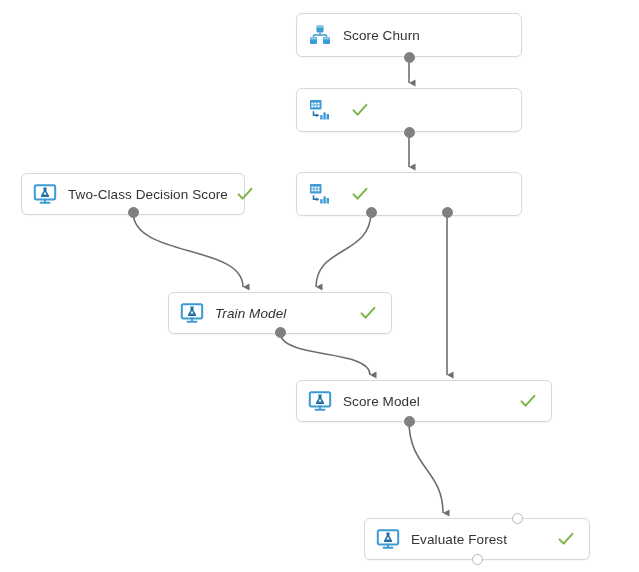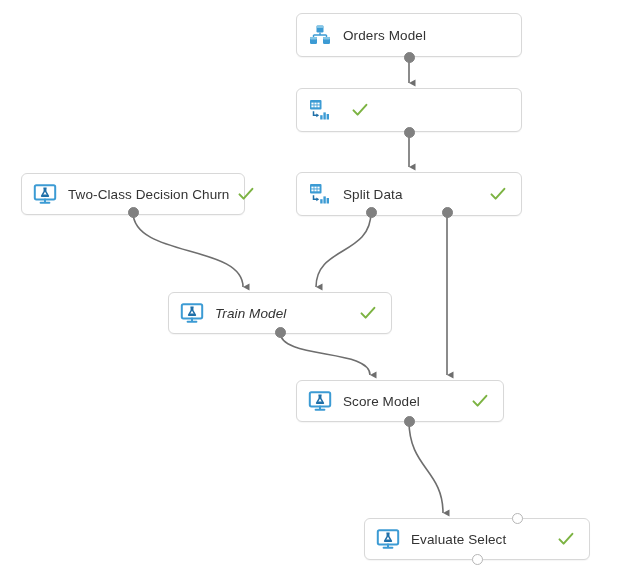--- a/index.html
+++ b/index.html
@@ -97,21 +97,21 @@
       <div class="node" style="left: 296px; top: 13px; width: 226px; height: 44px;">
         <svg viewBox="0 0 26 26" class="node-icon">
           <rect x="9.5" y="3.5" width="7" height="7" rx="1.2" fill="#3c9bd4"></rect>
           <rect x="9.5" y="3.5" width="7" height="2.4" rx="1.2" fill="#85c6e6"></rect>
           <path d="M13 10.5 L13 13 M13 13 L6.5 13 M13 13 L19.5 13 M6.5 13 L6.5 15 M19.5 13 L19.5 15" stroke="#3c9bd4" stroke-width="1.4" fill="none"></path>
           <rect x="3" y="15" width="7" height="7" rx="1.2" fill="#3c9bd4"></rect>
           <rect x="3" y="15" width="7" height="2.4" rx="1.2" fill="#85c6e6"></rect>
           <rect x="16" y="15" width="7" height="7" rx="1.2" fill="#3c9bd4"></rect>
           <rect x="16" y="15" width="7" height="2.4" rx="1.2" fill="#85c6e6"></rect>
         </svg>
-        <span class="node-label">Orders Model</span>
+        <span class="node-label">Score Churn</span>
       </div>
       <div class="node" style="left: 296px; top: 88px; width: 226px; height: 44px;">
         <svg viewBox="0 0 26 26" class="node-icon">
           <rect x="3" y="3" width="11.5" height="9.5" rx="1" fill="#3c9bd4"></rect>
           <g></g>
           <rect x="4.4" y="5.6" width="2.2" height="1.9" fill="#ffffff"></rect>
           <rect x="7.4" y="5.6" width="2.2" height="1.9" fill="#ffffff"></rect>
           <rect x="10.4" y="5.6" width="2.2" height="1.9" fill="#ffffff"></rect>
           <rect x="4.4" y="8.4" width="2.2" height="1.9" fill="#ffffff"></rect>
           <rect x="7.4" y="8.4" width="2.2" height="1.9" fill="#ffffff"></rect>
@@ -135,69 +135,68 @@
           <rect x="10.4" y="5.6" width="2.2" height="1.9" fill="#ffffff"></rect>
           <rect x="4.4" y="8.4" width="2.2" height="1.9" fill="#ffffff"></rect>
           <rect x="7.4" y="8.4" width="2.2" height="1.9" fill="#ffffff"></rect>
           <rect x="10.4" y="8.4" width="2.2" height="1.9" fill="#ffffff"></rect>
           <path d="M6.5 14.2 L6.5 18.3 L10.2 18.3" stroke="#1f6fa8" stroke-width="1.5" fill="none"></path>
           <path d="M9.3 16.4 L12.2 18.3 L9.3 20.2 Z" fill="#1f6fa8"></path>
           <rect x="13.2" y="18.2" width="2.4" height="4.3" fill="#3c9bd4"></rect>
           <rect x="16.4" y="15.4" width="2.4" height="7.1" fill="#3c9bd4"></rect>
           <rect x="19.6" y="17" width="2.4" height="5.5" fill="#3c9bd4"></rect>
         </svg>
-        <span class="node-label">Split Data</span>
         <svg viewBox="0 0 18 18" class="node-check">
           <path d="M2.5 9.4 L6.6 13.6 L15.4 3.8" fill="none" stroke="#7cb342" stroke-width="2" stroke-linecap="round" stroke-linejoin="round"></path>
         </svg>
       </div>
       <div class="node" style="left: 21px; top: 173px; width: 224px; height: 42px;">
         <svg viewBox="0 0 26 26" class="node-icon">
           <rect x="2.8" y="4.2" width="20.4" height="14.2" rx="1.6" fill="none" stroke="#3c9bd4" stroke-width="2"></rect>
           <path d="M11.4 7.2 L14.6 7.2 M12.3 7.2 L12.3 10.3 L9.6 15.2 L16.4 15.2 L13.7 10.3 L13.7 7.2" fill="none" stroke="#1f6fa8" stroke-width="1.5" stroke-linejoin="round"></path>
           <path d="M10.4 13.4 L15.6 13.4 L16.4 15.2 L9.6 15.2 Z" fill="#1f6fa8"></path>
           <path d="M13 18.4 L13 21.2 M8.6 21.7 L17.4 21.7" stroke="#3c9bd4" stroke-width="2" fill="none" stroke-linecap="round"></path>
         </svg>
-        <span class="node-label">Two-Class Decision Churn</span>
+        <span class="node-label">Two-Class Decision Score</span>
         <svg viewBox="0 0 18 18" class="node-check">
           <path d="M2.5 9.4 L6.6 13.6 L15.4 3.8" fill="none" stroke="#7cb342" stroke-width="2" stroke-linecap="round" stroke-linejoin="round"></path>
         </svg>
       </div>
       <div class="node" style="left: 168px; top: 292px; width: 224px; height: 42px; font-style: italic;">
         <svg viewBox="0 0 26 26" class="node-icon">
           <rect x="2.8" y="4.2" width="20.4" height="14.2" rx="1.6" fill="none" stroke="#3c9bd4" stroke-width="2"></rect>
           <path d="M11.4 7.2 L14.6 7.2 M12.3 7.2 L12.3 10.3 L9.6 15.2 L16.4 15.2 L13.7 10.3 L13.7 7.2" fill="none" stroke="#1f6fa8" stroke-width="1.5" stroke-linejoin="round"></path>
           <path d="M10.4 13.4 L15.6 13.4 L16.4 15.2 L9.6 15.2 Z" fill="#1f6fa8"></path>
           <path d="M13 18.4 L13 21.2 M8.6 21.7 L17.4 21.7" stroke="#3c9bd4" stroke-width="2" fill="none" stroke-linecap="round"></path>
         </svg>
         <span class="node-label">Train Model</span>
         <svg viewBox="0 0 18 18" class="node-check">
           <path d="M2.5 9.4 L6.6 13.6 L15.4 3.8" fill="none" stroke="#7cb342" stroke-width="2" stroke-linecap="round" stroke-linejoin="round"></path>
         </svg>
       </div>
-      <div class="node" style="left: 296px; top: 380px; width: 208px; height: 42px;">
+      <div class="node" style="left: 296px; top: 380px; width: 256px; height: 42px;">
         <svg viewBox="0 0 26 26" class="node-icon">
           <rect x="2.8" y="4.2" width="20.4" height="14.2" rx="1.6" fill="none" stroke="#3c9bd4" stroke-width="2"></rect>
           <path d="M11.4 7.2 L14.6 7.2 M12.3 7.2 L12.3 10.3 L9.6 15.2 L16.4 15.2 L13.7 10.3 L13.7 7.2" fill="none" stroke="#1f6fa8" stroke-width="1.5" stroke-linejoin="round"></path>
           <path d="M10.4 13.4 L15.6 13.4 L16.4 15.2 L9.6 15.2 Z" fill="#1f6fa8"></path>
           <path d="M13 18.4 L13 21.2 M8.6 21.7 L17.4 21.7" stroke="#3c9bd4" stroke-width="2" fill="none" stroke-linecap="round"></path>
         </svg>
         <span class="node-label">Score Model</span>
         <svg viewBox="0 0 18 18" class="node-check">
           <path d="M2.5 9.4 L6.6 13.6 L15.4 3.8" fill="none" stroke="#7cb342" stroke-width="2" stroke-linecap="round" stroke-linejoin="round"></path>
         </svg>
       </div>
       <div class="node" style="left: 364px; top: 518px; width: 226px; height: 42px;">
         <svg viewBox="0 0 26 26" class="node-icon">
           <rect x="2.8" y="4.2" width="20.4" height="14.2" rx="1.6" fill="none" stroke="#3c9bd4" stroke-width="2"></rect>
           <path d="M11.4 7.2 L14.6 7.2 M12.3 7.2 L12.3 10.3 L9.6 15.2 L16.4 15.2 L13.7 10.3 L13.7 7.2" fill="none" stroke="#1f6fa8" stroke-width="1.5" stroke-linejoin="round"></path>
           <path d="M10.4 13.4 L15.6 13.4 L16.4 15.2 L9.6 15.2 Z" fill="#1f6fa8"></path>
           <path d="M13 18.4 L13 21.2 M8.6 21.7 L17.4 21.7" stroke="#3c9bd4" stroke-width="2" fill="none" stroke-linecap="round"></path>
         </svg>
-        <span class="node-label">Evaluate Select</span>
+        <span class="node-label">Evaluate Forest</span>
         <svg viewBox="0 0 18 18" class="node-check">
           <path d="M2.5 9.4 L6.6 13.6 L15.4 3.8" fill="none" stroke="#7cb342" stroke-width="2" stroke-linecap="round" stroke-linejoin="round"></path>
         </svg>
       </div>
     </div>
   <div id="port-group">
       <div class="port port-filled" style="left: 403.5px; top: 51.5px;"></div>
       <div class="port port-filled" style="left: 403.5px; top: 126.5px;"></div>
       <div class="port port-filled" style="left: 365.5px; top: 206.5px;"></div>
       <div class="port port-filled" style="left: 441.5px; top: 206.5px;"></div>

